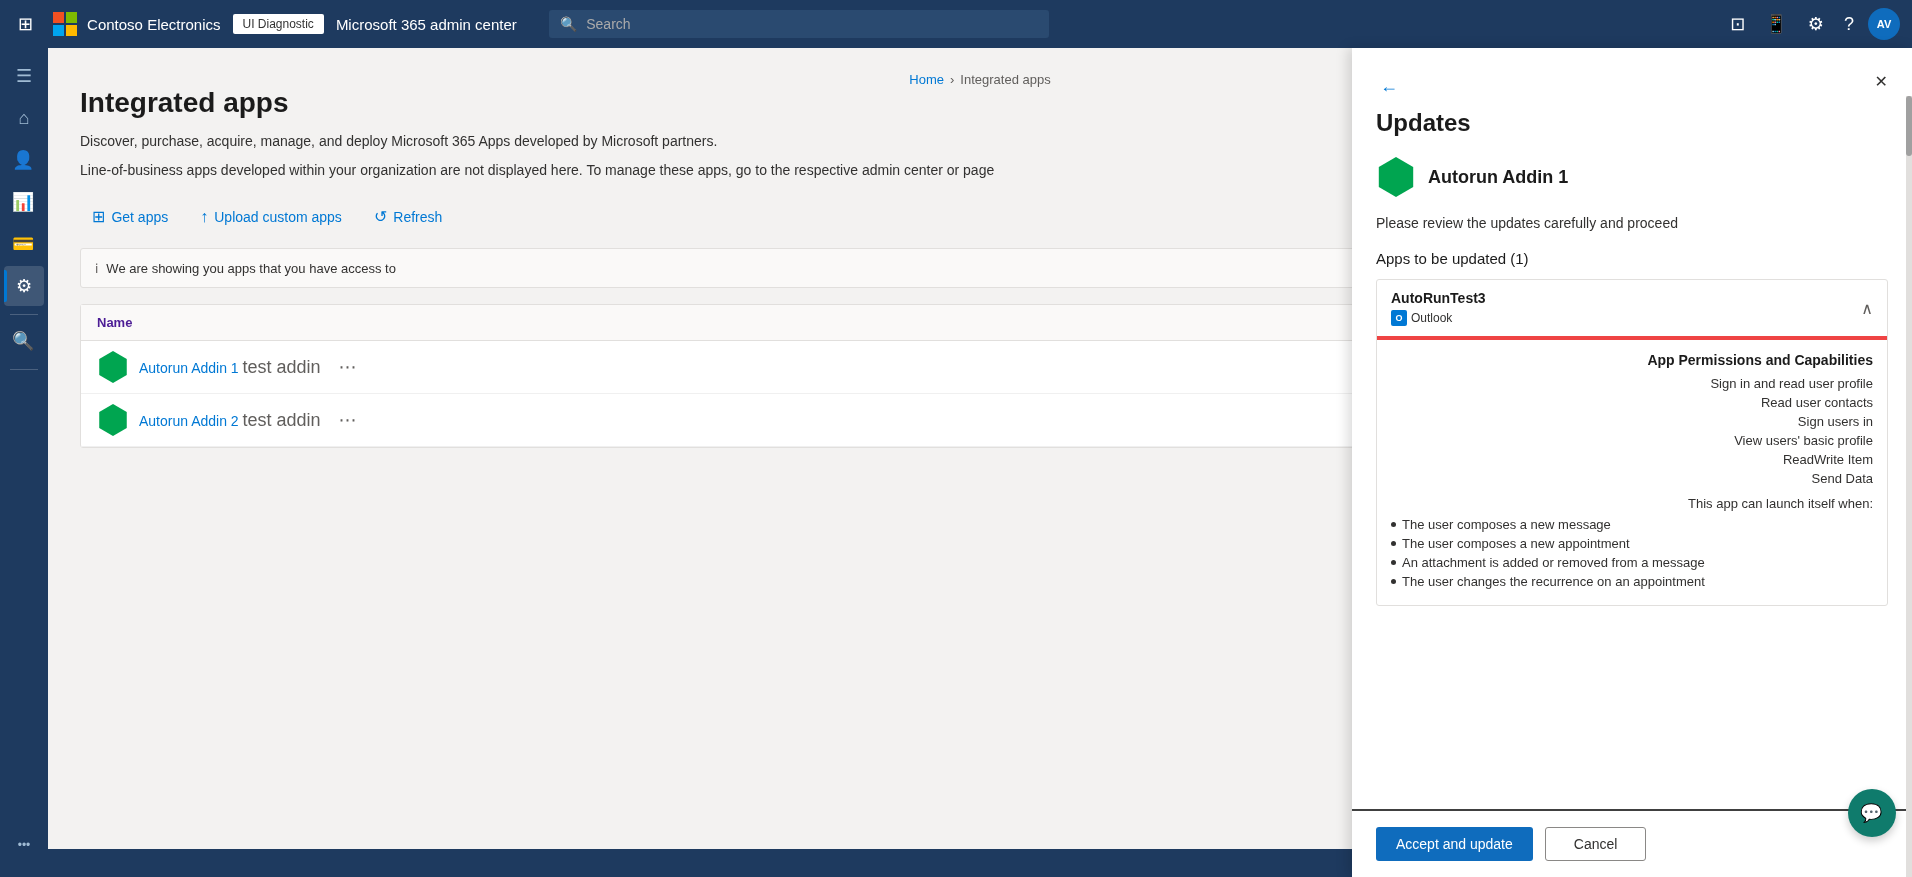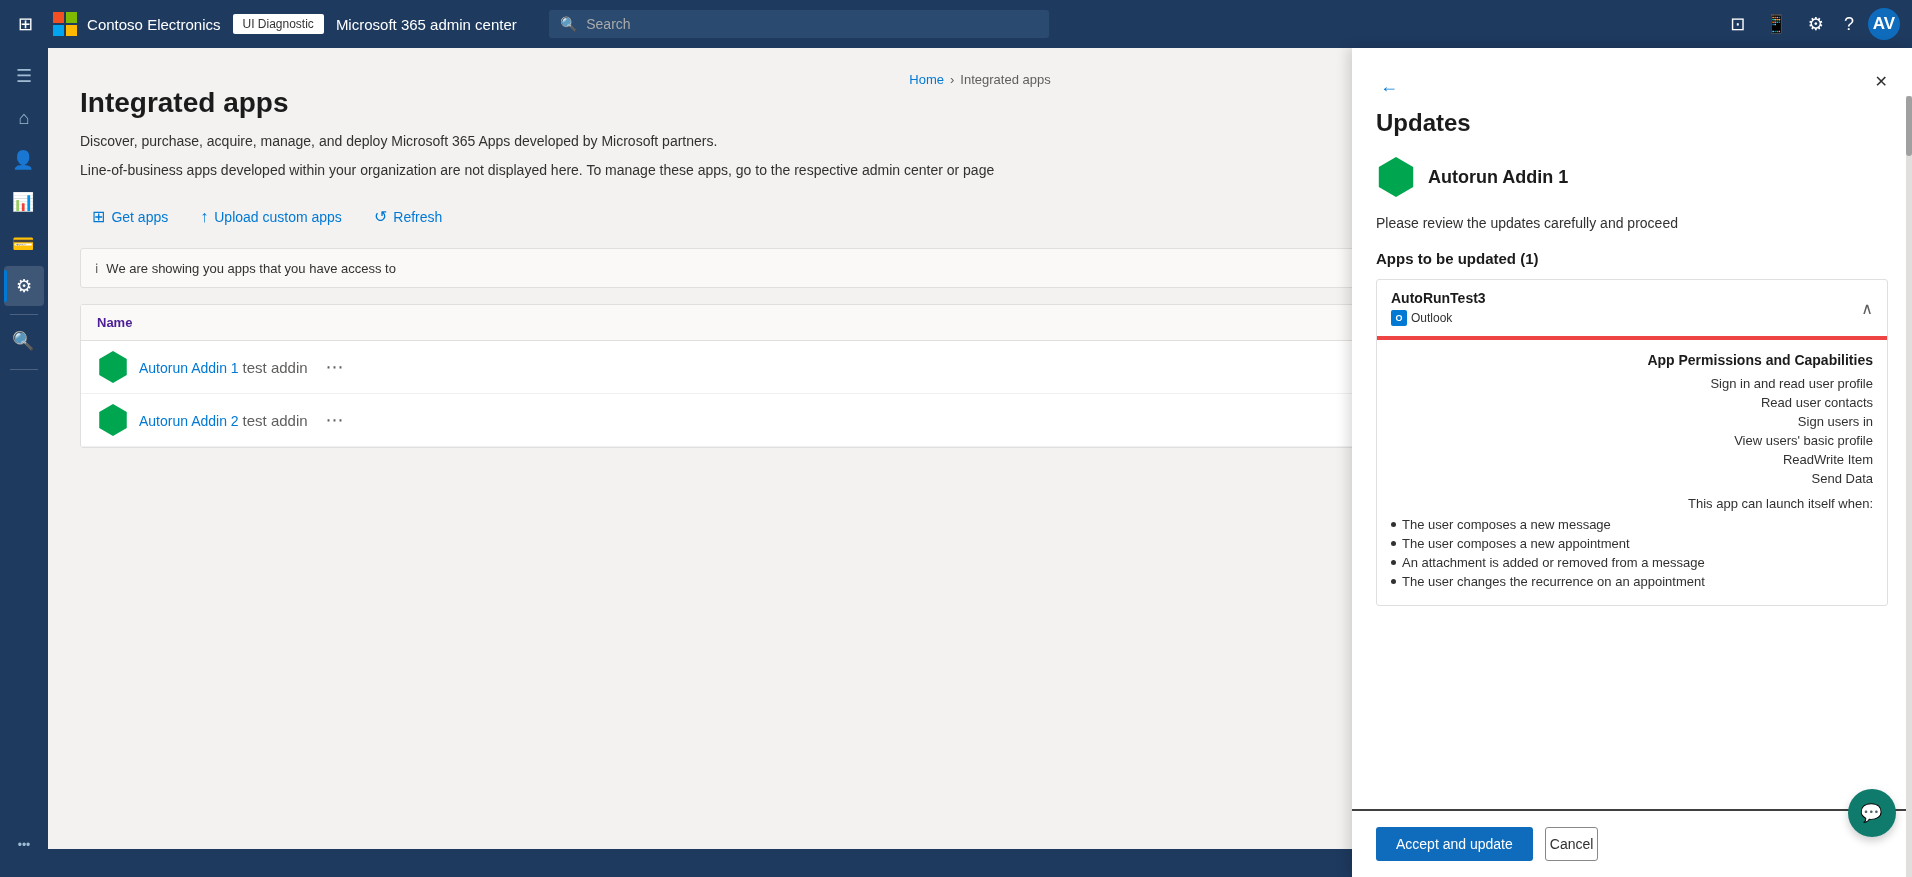--- a/index.html
+++ b/index.html
@@ -78,21 +78,21 @@
       padding: 6px;
       border-radius: 3px;
     }
     .avatar-btn {
       width: 32px;
       height: 32px;
       border-radius: 50%;
       background: #0f6cbd;
       border: none;
       color: white;
-      font-size: 17px;
+      font-size: 11px;
       font-weight: 600;
       cursor: pointer;
     }
 
     
     .sidebar {
       position: fixed;
       top: 48px;
       left: 0;
       bottom: 0;
@@ -251,21 +251,21 @@
       clip-path: polygon(50% 0%, 93% 25%, 93% 75%, 50% 100%, 7% 75%, 7% 25%);
       flex-shrink: 0;
     }
     .app-name-info .name {
       font-size: 14px;
       font-weight: 500;
       color: #0078d4;
       cursor: pointer;
     }
     .app-name-info .sub {
-      font-size: 15px;
+      font-size: 18px;
       color: #605e5c;
     }
     .more-btn {
       background: none;
       border: none;
       cursor: pointer;
       padding: 4px 8px;
       color: #605e5c;
       font-size: 18px;
       border-radius: 3px;
@@ -345,21 +345,21 @@
 
     .panel-subtitle {
       font-size: 14px;
       color: #323130;
       margin-bottom: 16px;
       line-height: 1.5;
     }
 
     .panel-section-title {
       font-size: 15px;
-      font-weight: 700;
+      font-weight: 400;
       color: #1b1b1b;
       margin-bottom: 12px;
     }
 
     .update-item {
       border: 1px solid #e1dfdd;
       border-radius: 3px;
       margin-bottom: 12px;
     }
     .update-item-header {
@@ -456,21 +456,21 @@
       padding: 8px 20px;
       border-radius: 3px;
       font-size: 14px;
       cursor: pointer;
       font-weight: 500;
     }
     .btn-secondary {
       background: white;
       color: #323130;
       border: 1px solid #8a8886;
-      padding: 8px 4px;
+      padding: 8px 28px;
       border-radius: 3px;
       font-size: 14px;
       cursor: pointer;
       font-weight: 500;
     }
 
     
     .floating-btn {
       position: fixed;
       bottom: 40px;

